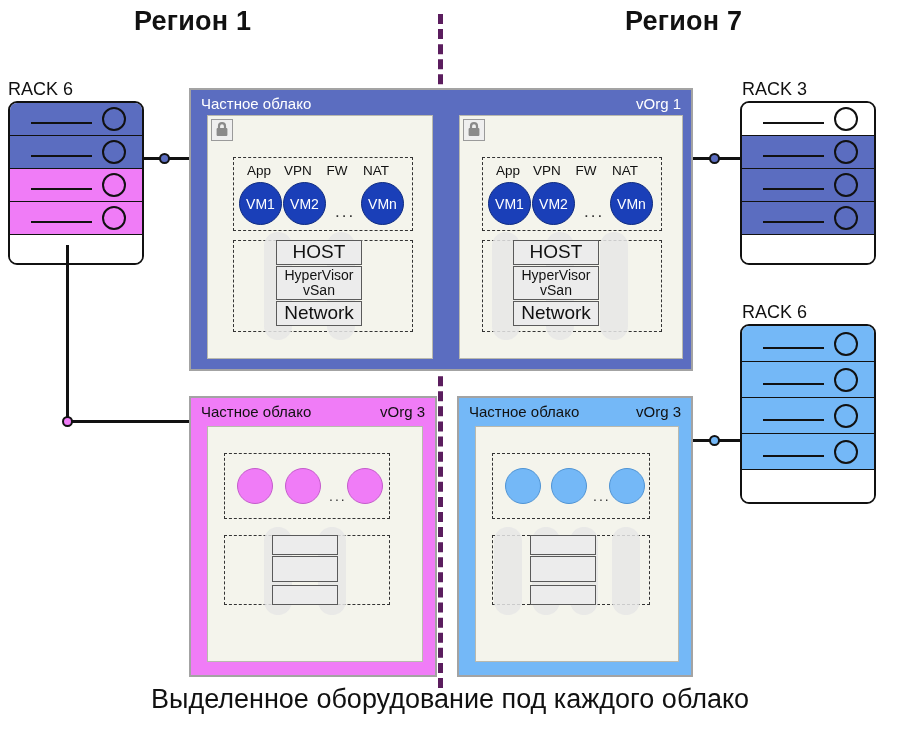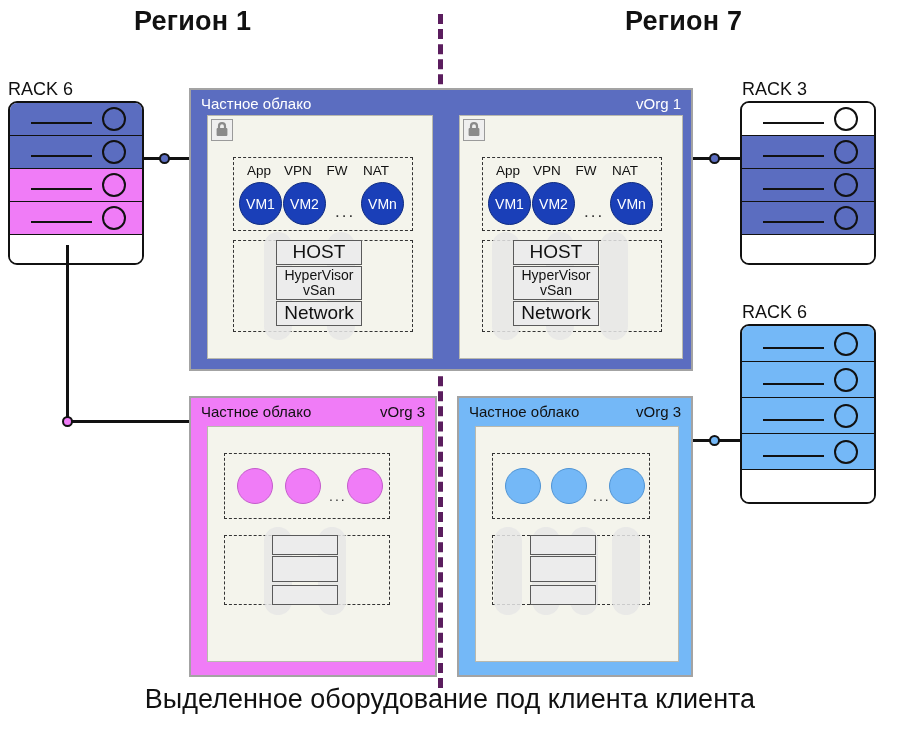--- a/index.html
+++ b/index.html
@@ -419,15 +419,15 @@
       <div class="pill" style="left:18px;top:100px;width:28px;height:88px;"></div>
       <div class="pill" style="left:56px;top:100px;width:28px;height:88px;"></div>
       <div class="pill" style="left:94px;top:100px;width:28px;height:88px;"></div>
       <div class="pill" style="left:136px;top:100px;width:28px;height:88px;"></div>
       <div class="hbox empty" style="left:54px;top:108px;width:66px;height:20px;"></div>
       <div class="hbox empty" style="left:54px;top:129px;width:66px;height:26px;"></div>
       <div class="hbox empty" style="left:54px;top:158px;width:66px;height:20px;"></div>
     </div>
   </div>
 
-  <div id="caption">Выделенное оборудование под клиента клиента</div>
+  <div id="caption">Выделенное оборудование под каждого облако</div>
 
 </div>
 
 </body></html>

